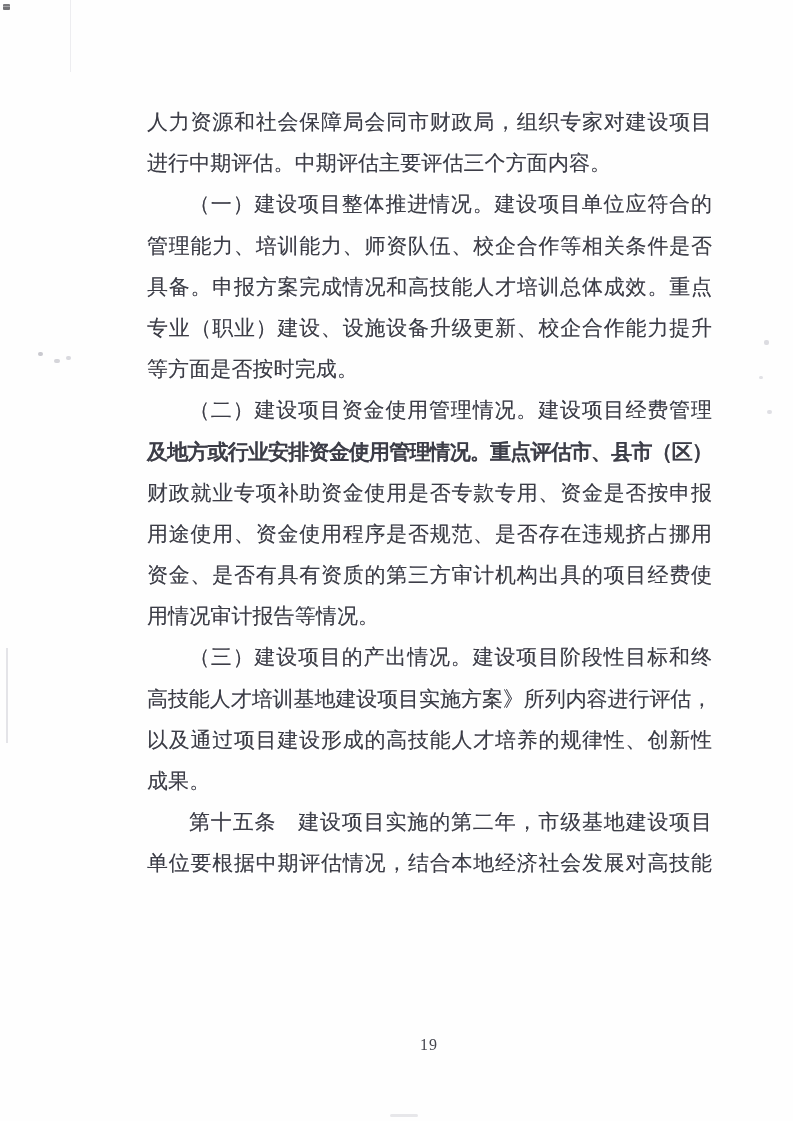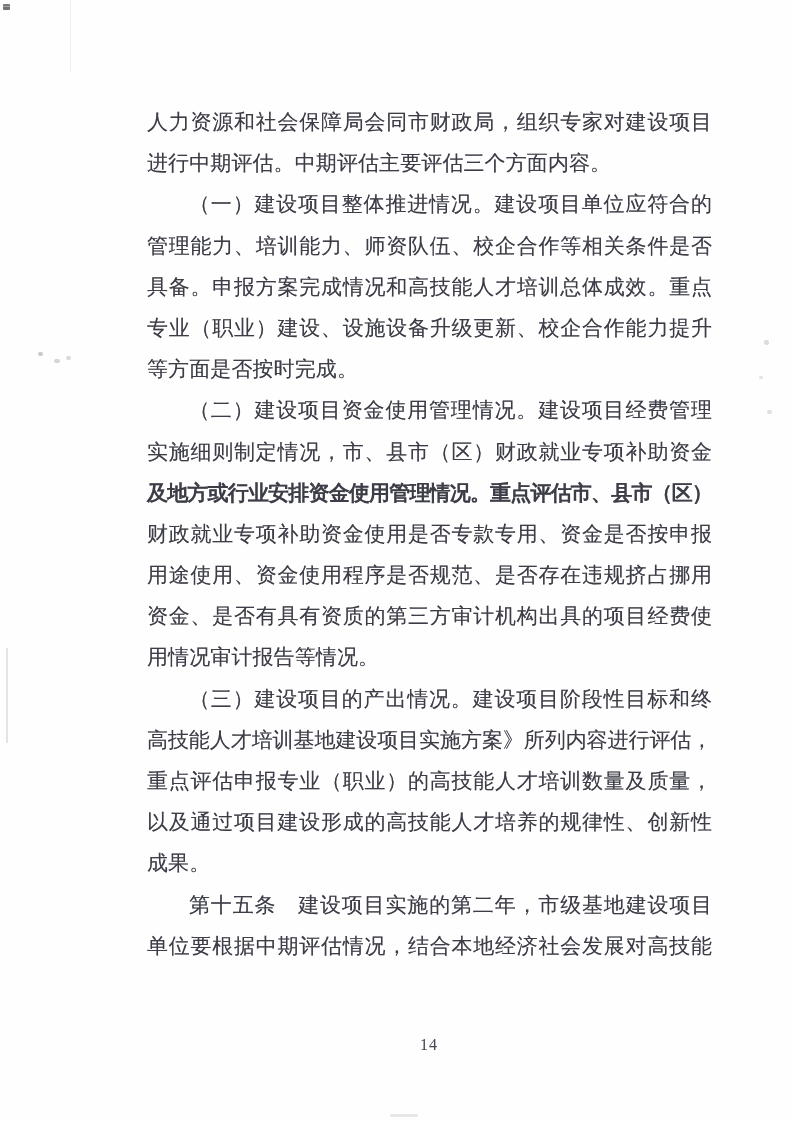--- a/index.html
+++ b/index.html
@@ -61,36 +61,34 @@
 
   <div class="text-block">
     <div class="line">人力资源和社会保障局会同市财政局，组织专家对建设项目</div>
     <div class="line short">进行中期评估。中期评估主要评估三个方面内容。</div>
     <div class="line indent">（一）建设项目整体推进情况。建设项目单位应符合的</div>
     <div class="line">管理能力、培训能力、师资队伍、校企合作等相关条件是否</div>
     <div class="line">具备。申报方案完成情况和高技能人才培训总体成效。重点</div>
     <div class="line">专业（职业）建设、设施设备升级更新、校企合作能力提升</div>
     <div class="line short">等方面是否按时完成。</div>
     <div class="line indent">（二）建设项目资金使用管理情况。建设项目经费管理</div>
-    <div class="line">实施细则制定情况，市、县市（区）财政就业专项补助资金</div>
     <div class="line tight-2">及地方或行业安排资金使用管理情况。重点评估市、县市（区）</div>
     <div class="line">财政就业专项补助资金使用是否专款专用、资金是否按申报</div>
     <div class="line">用途使用、资金使用程序是否规范、是否存在违规挤占挪用</div>
     <div class="line">资金、是否有具有资质的第三方审计机构出具的项目经费使</div>
     <div class="line short">用情况审计报告等情况。</div>
     <div class="line indent">（三）建设项目的产出情况。建设项目阶段性目标和终</div>
     <div class="line tight-1">高技能人才培训基地建设项目实施方案》所列内容进行评估，</div>
-    <div class="line">重点评估申报专业（职业）的高技能人才培训数量及质量，</div>
     <div class="line">以及通过项目建设形成的高技能人才培养的规律性、创新性</div>
     <div class="line short">成果。</div>
     <div class="line indent tight-0">第十五条　建设项目实施的第二年，市级基地建设项目</div>
     <div class="line">单位要根据中期评估情况，结合本地经济社会发展对高技能</div>
   </div>
 
-  <div class="page-number">14</div>
+  <div class="page-number">19</div>
 
   <div class="artifact" style="left:3px; top:4px; width:7px; height:6px; border-radius:1px;
               background:linear-gradient(#6a6a6e 0 30%, #9b9b9f 30% 55%, #636367 55% 100%); opacity:.9;"></div>
   <div class="artifact" style="left:70px; top:0; width:1px; height:72px; background:#ededf0;"></div>
   <div class="artifact" style="left:38px; top:352px; width:5px; height:4px; background:#c9c9cf; border-radius:2px;"></div>
   <div class="artifact" style="left:54px; top:359px; width:6px; height:4px; background:#d5d5da; border-radius:2px;"></div>
   <div class="artifact" style="left:66px; top:356px; width:5px; height:4px; background:#d9d9de; border-radius:2px;"></div>
   <div class="artifact" style="left:6px; top:648px; width:1.5px; height:95px; background:#e4e4e8;"></div>
   <div class="artifact" style="left:764px; top:340px; width:5px; height:5px; background:#dcdce1; border-radius:2px;"></div>
   <div class="artifact" style="left:759px; top:376px; width:4px; height:3px; background:#e2e2e6; border-radius:2px;"></div>

